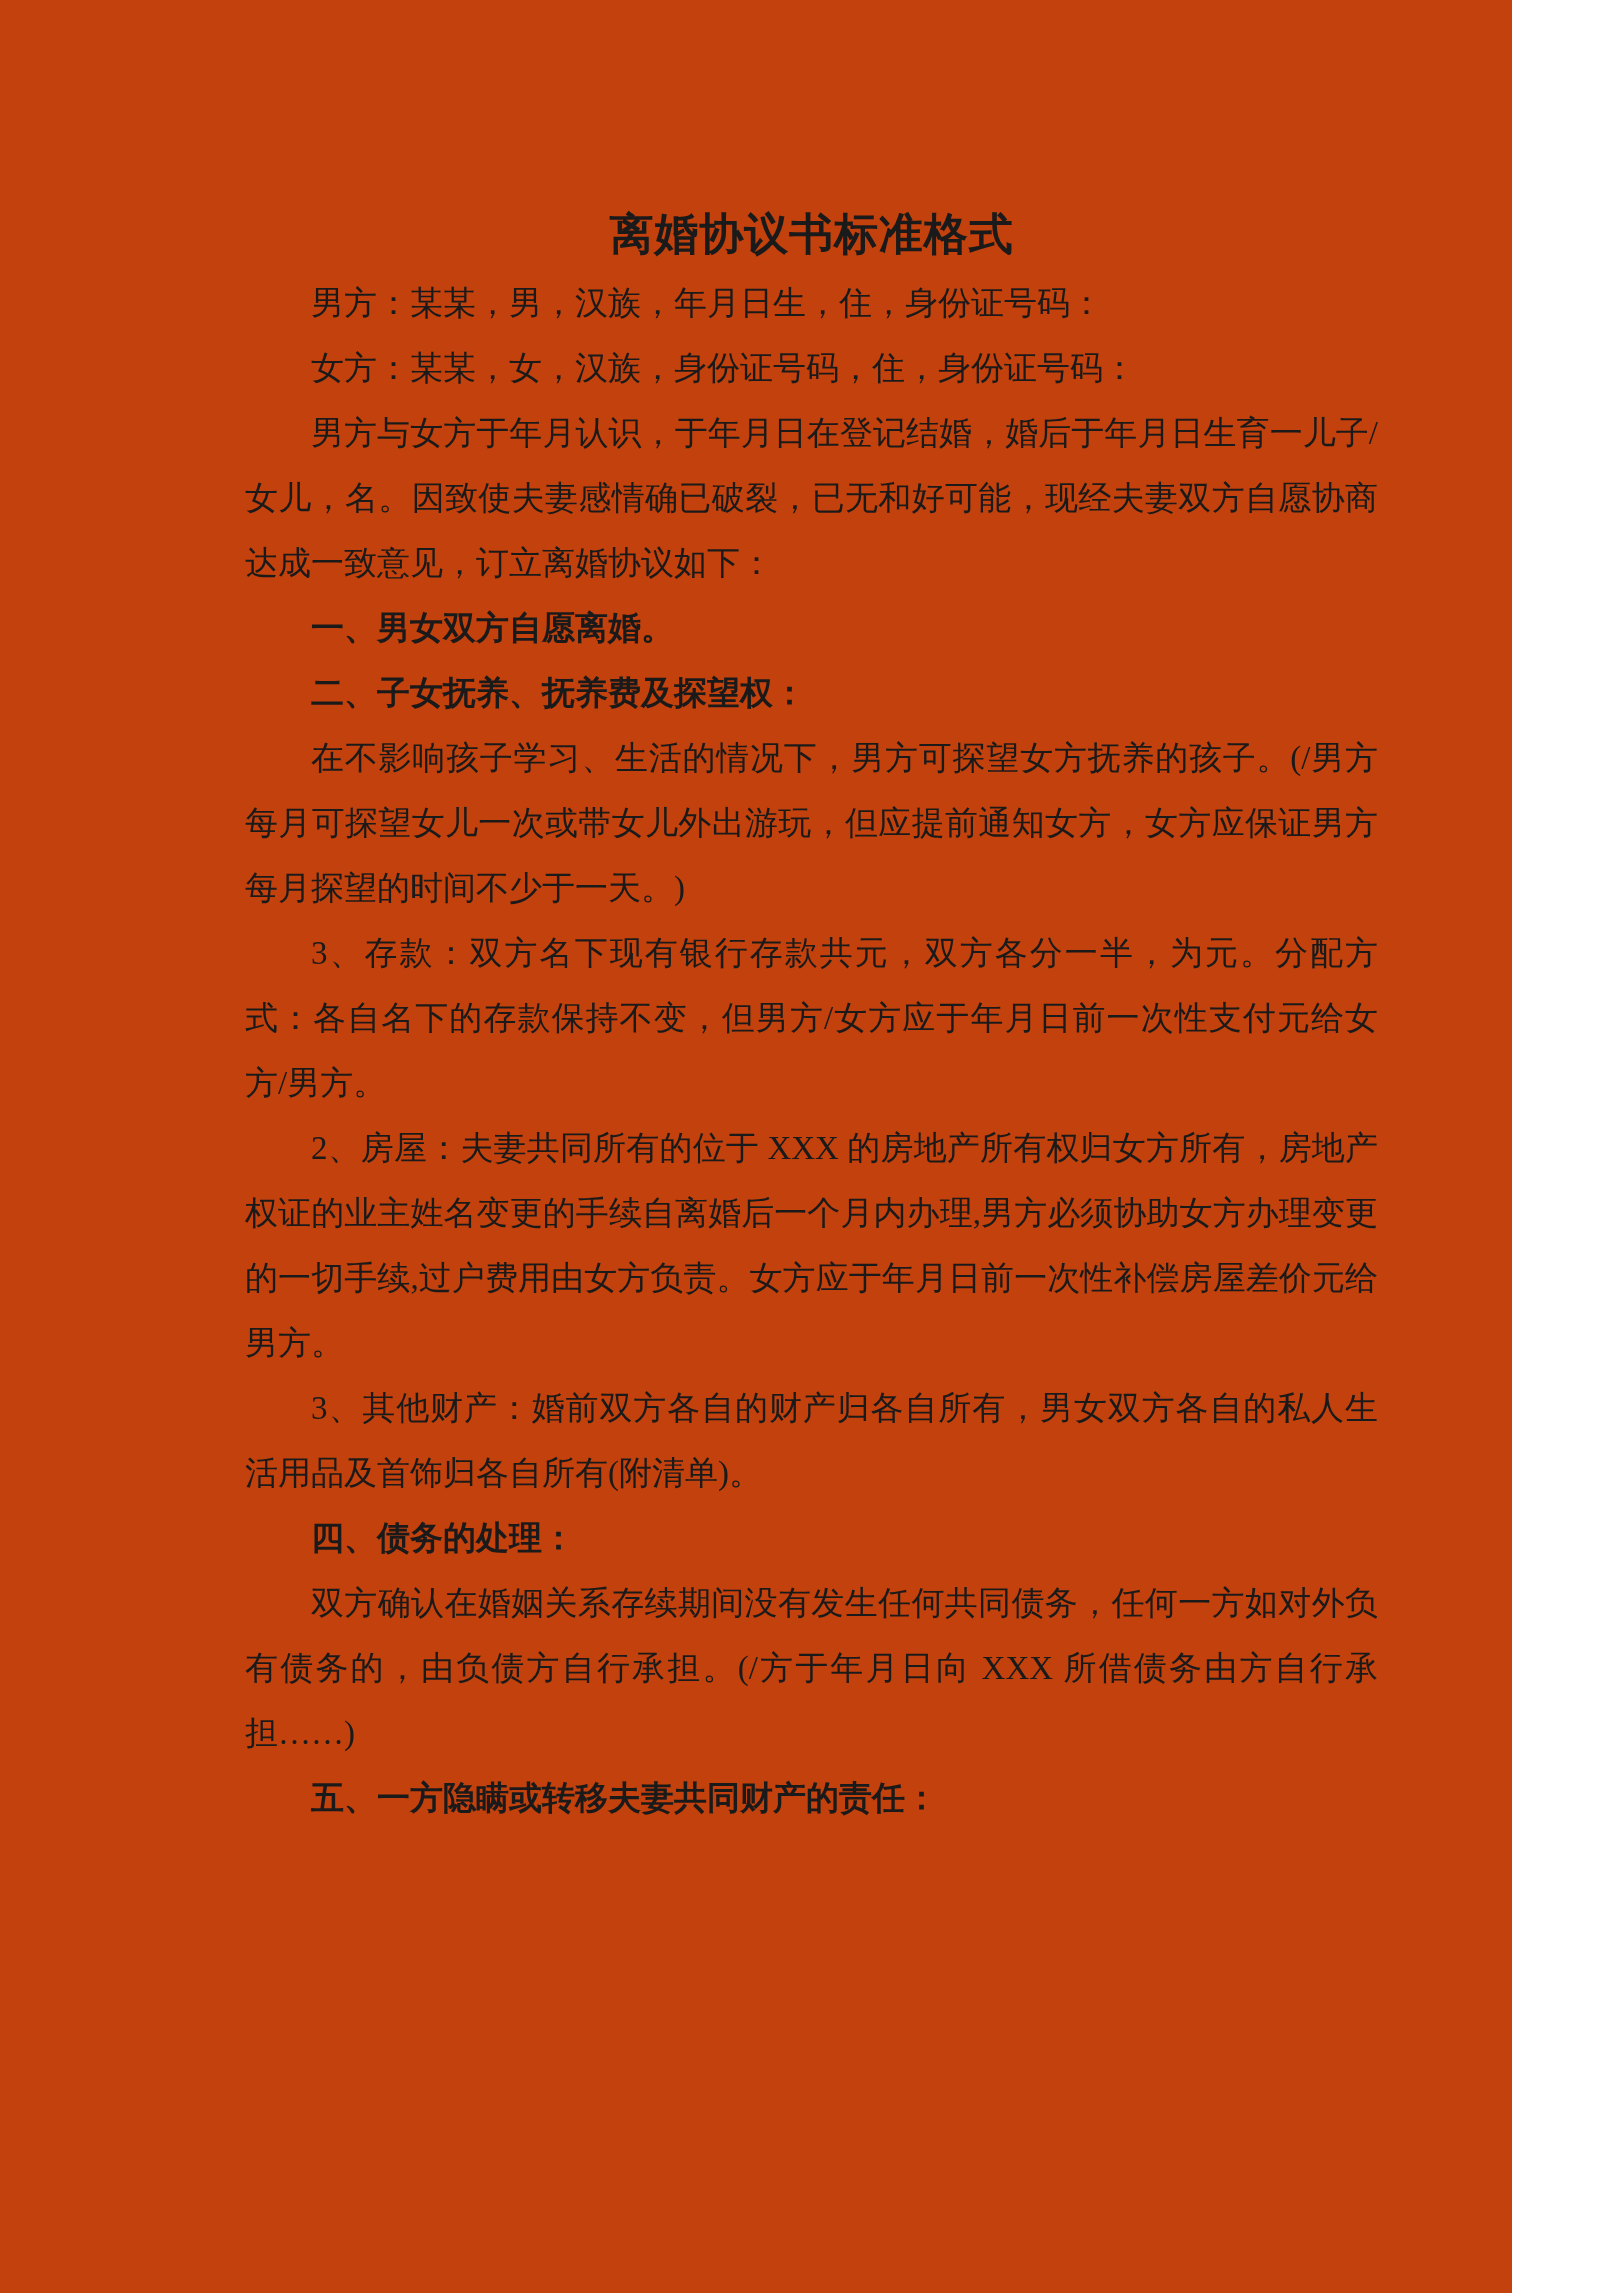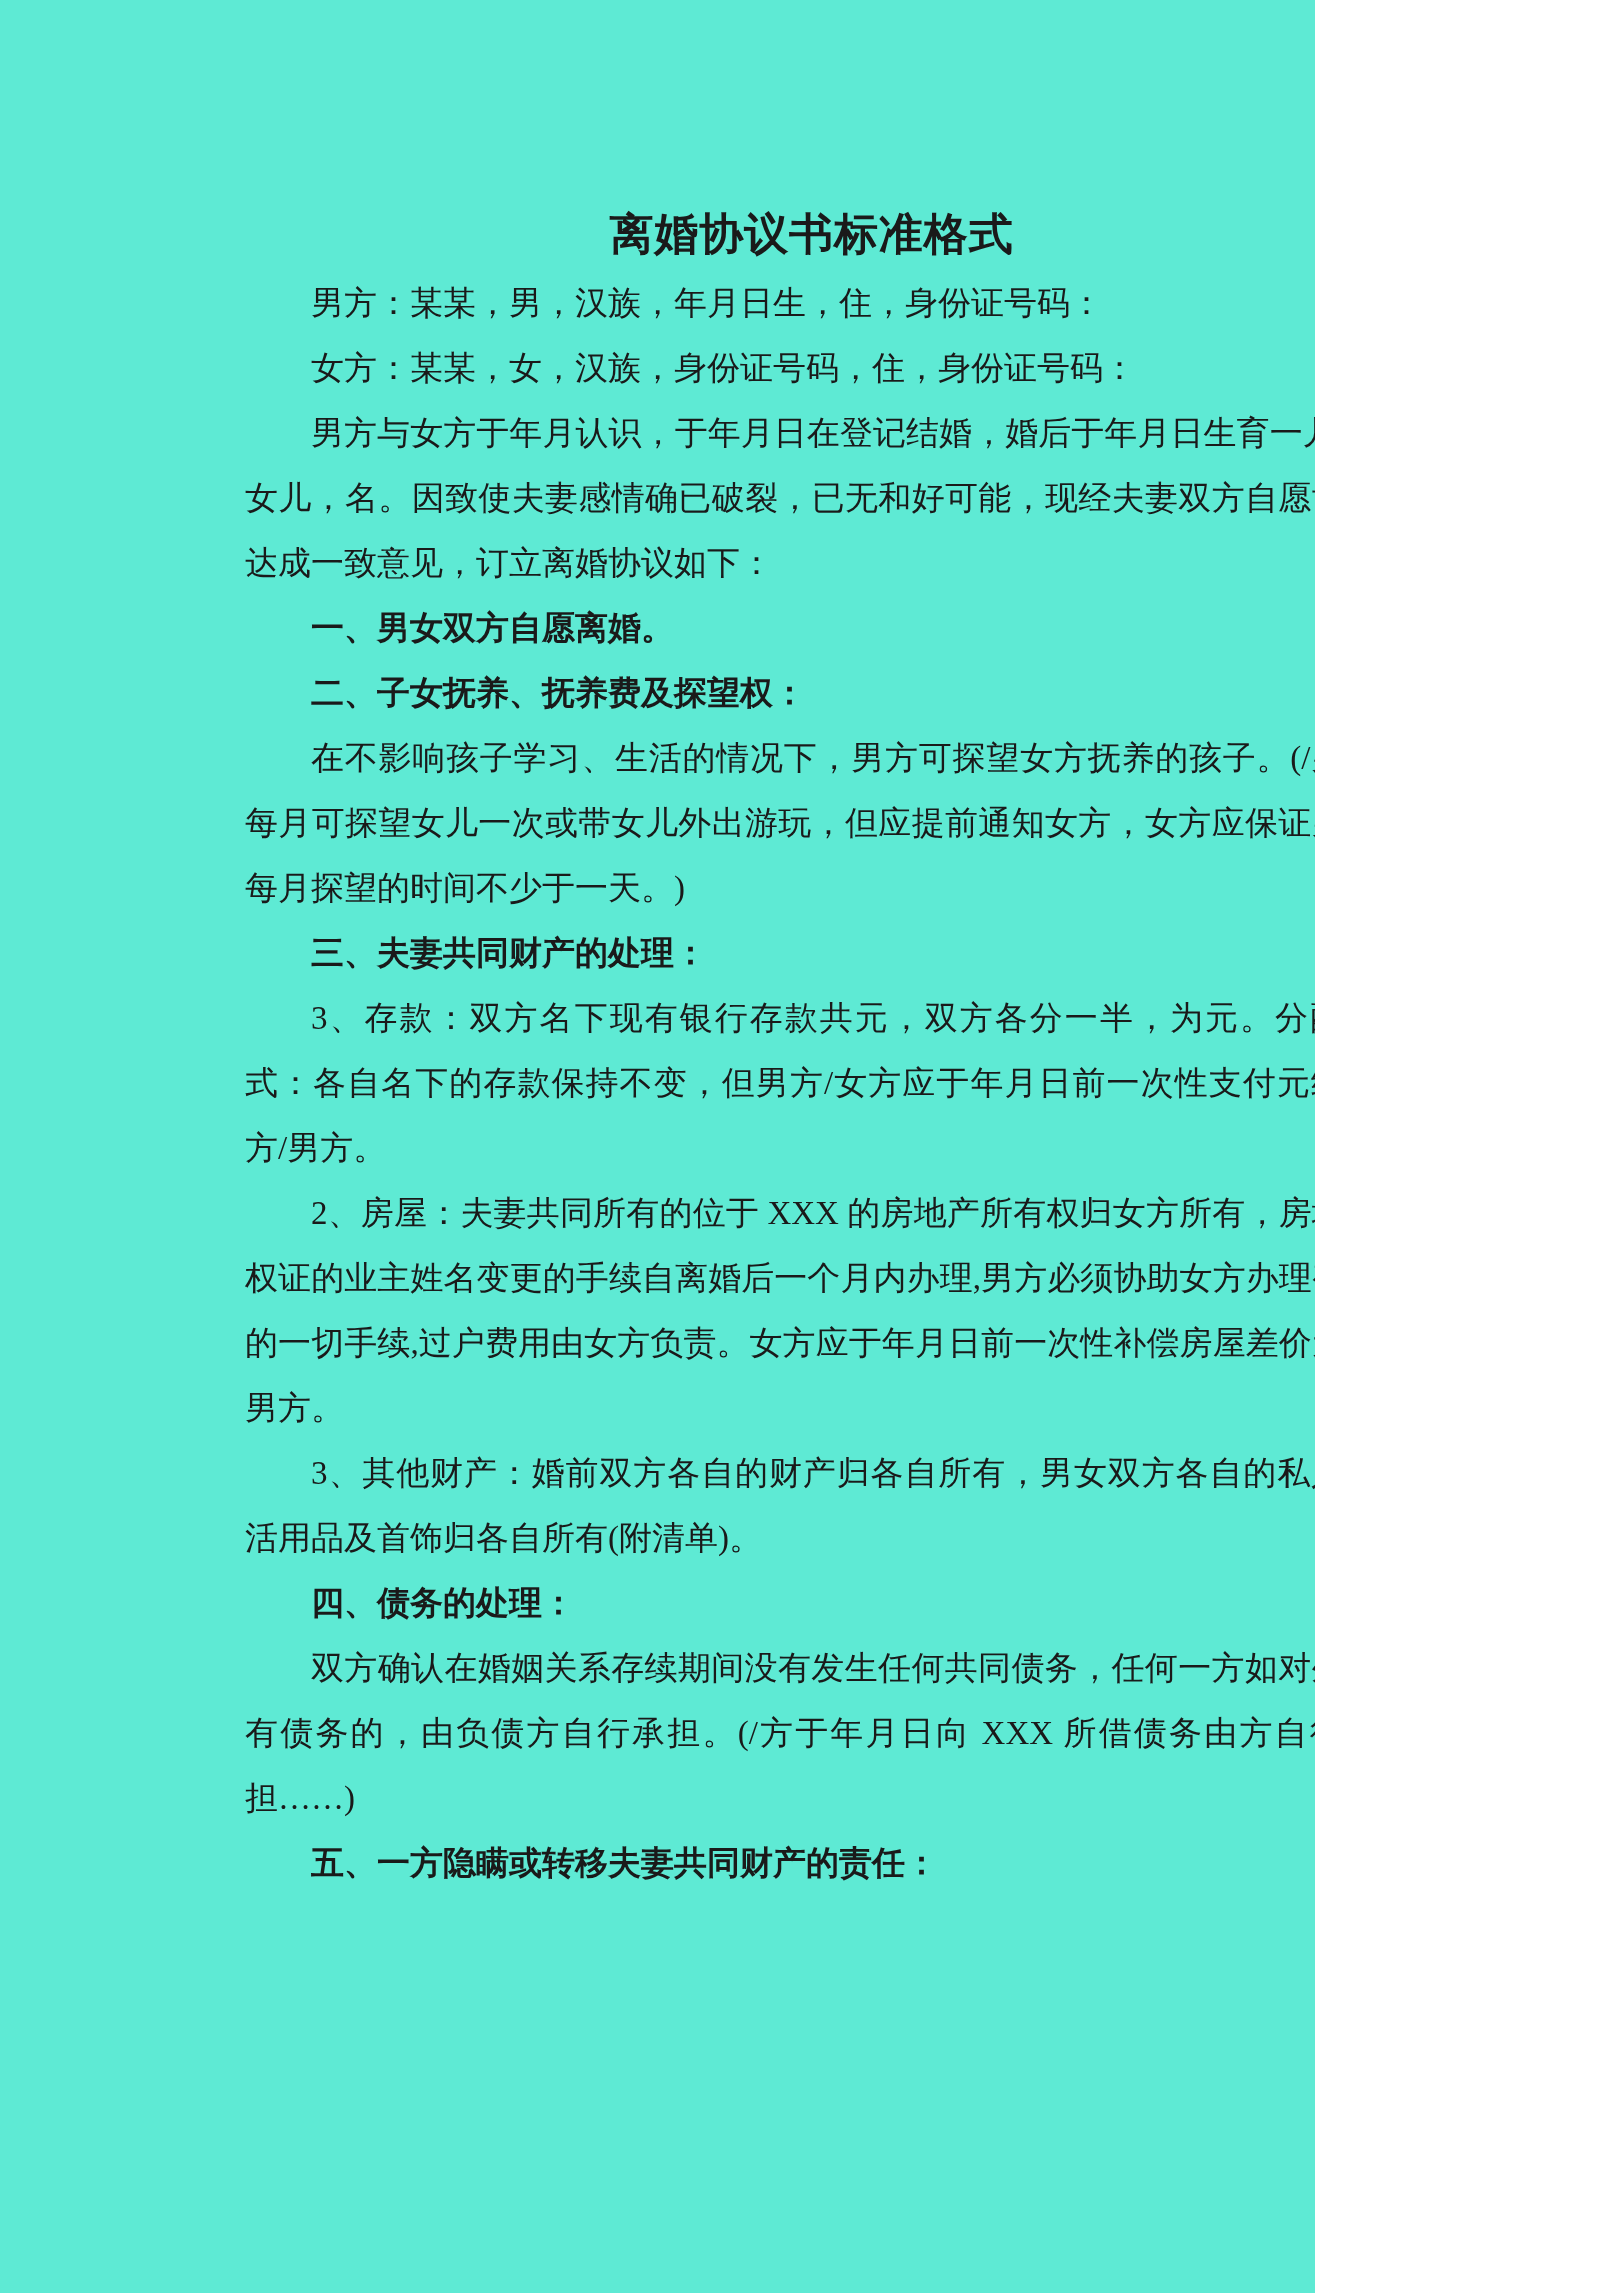--- a/index.html
+++ b/index.html
@@ -2,23 +2,23 @@
 <html style="font-size:14.5px"><head>
 <meta charset="utf-8">
 <style>
   html, body {
     margin: 0;
     padding: 0;
     background: #ffffff;
   }
   .page {
     position: relative;
-    width: 1315px;
+    width: 1512px;
     height: 2294px;
-    background: #5eead4;
+    background: #c2410c;
     overflow: hidden;
     font-family: "Liberation Serif", "DejaVu Serif", serif;
     color: #1a1a1a;
   }
   .content {
     position: absolute;
     left: 245px;
     top: 198px;
     width: 1133px;
   }
@@ -48,21 +48,20 @@
 <div class="page">
   <div class="content">
     <h1 class="doc-title">离婚协议书标准格式</h1>
     <div>
         <p class="para body">男方：某某，男，汉族，年月日生，住，身份证号码：</p>
         <p class="para body">女方：某某，女，汉族，身份证号码，住，身份证号码：</p>
         <p class="para body">男方与女方于年月认识，于年月日在登记结婚，婚后于年月日生育一儿子/女儿，名。因致使夫妻感情确已破裂，已无和好可能，现经夫妻双方自愿协商达成一致意见，订立离婚协议如下：</p>
         <p class="para heading">一、男女双方自愿离婚。</p>
         <p class="para heading">二、子女抚养、抚养费及探望权：</p>
         <p class="para body">在不影响孩子学习、生活的情况下，男方可探望女方抚养的孩子。(/男方每月可探望女儿一次或带女儿外出游玩，但应提前通知女方，女方应保证男方每月探望的时间不少于一天。)</p>
-        <p class="para heading">三、夫妻共同财产的处理：</p>
         <p class="para body">3、存款：双方名下现有银行存款共元，双方各分一半，为元。分配方式：各自名下的存款保持不变，但男方/女方应于年月日前一次性支付元给女方/男方。</p>
         <p class="para body">2、房屋：夫妻共同所有的位于 XXX 的房地产所有权归女方所有，房地产权证的业主姓名变更的手续自离婚后一个月内办理,男方必须协助女方办理变更的一切手续,过户费用由女方负责。女方应于年月日前一次性补偿房屋差价元给男方。</p>
         <p class="para body">3、其他财产：婚前双方各自的财产归各自所有，男女双方各自的私人生活用品及首饰归各自所有(附清单)。</p>
         <p class="para heading">四、债务的处理：</p>
         <p class="para body">双方确认在婚姻关系存续期间没有发生任何共同债务，任何一方如对外负有债务的，由负债方自行承担。(/方于年月日向 XXX 所借债务由方自行承担……)</p>
         <p class="para heading">五、一方隐瞒或转移夫妻共同财产的责任：</p>
       </div>
   </div>
 </div>
 

